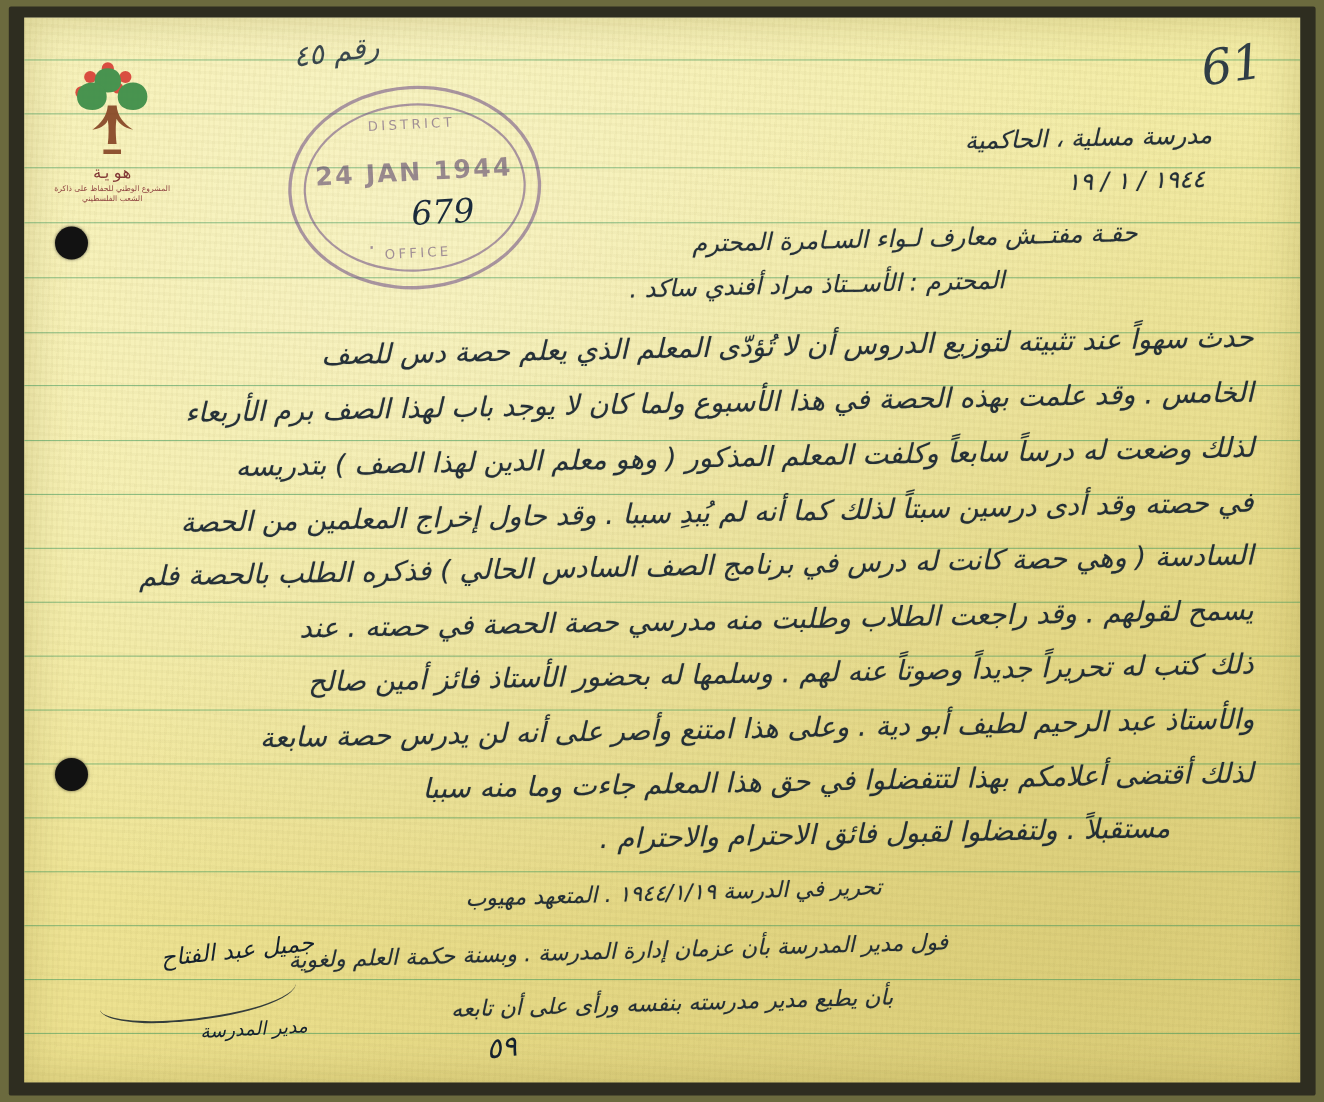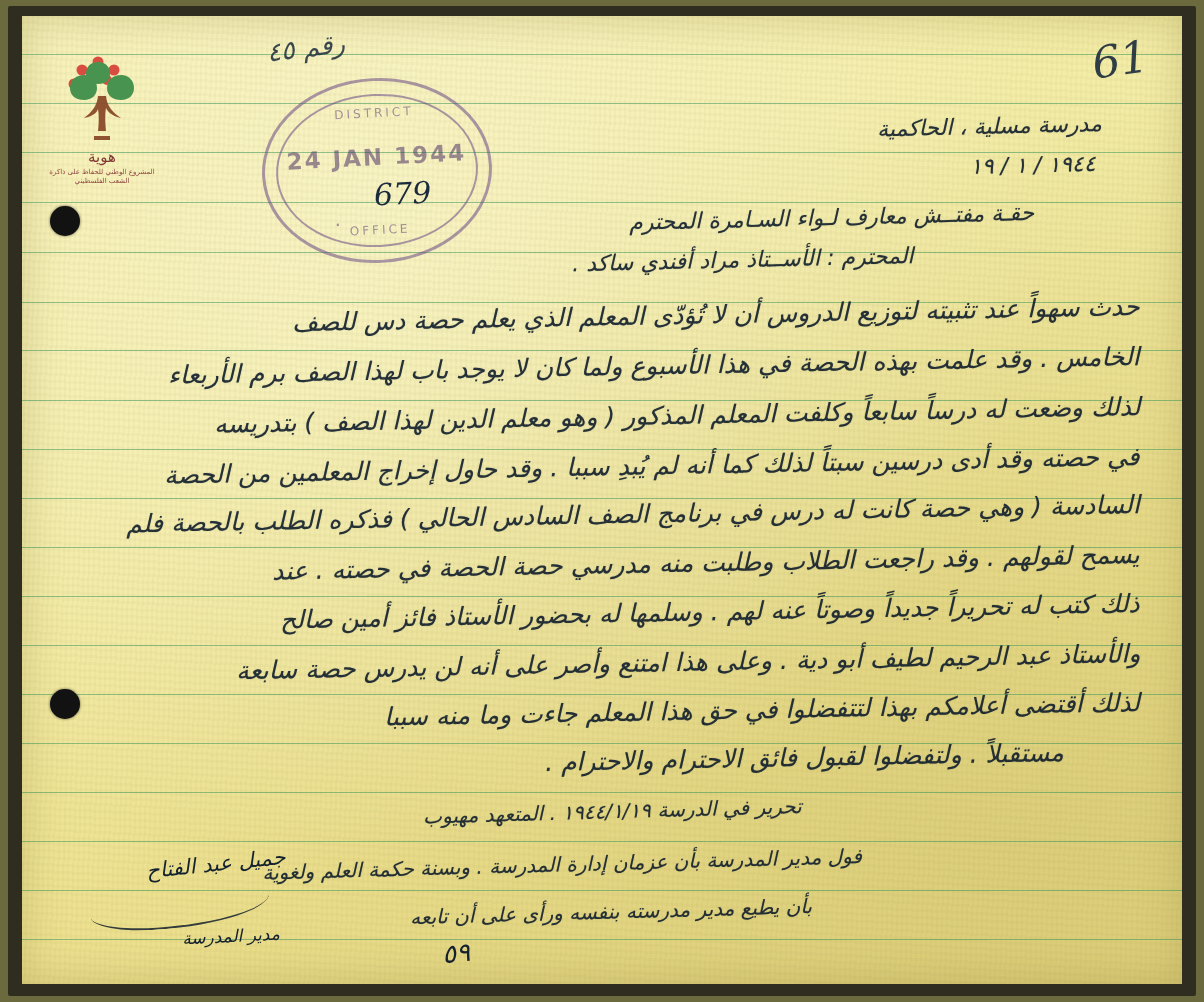--- a/index.html
+++ b/index.html
@@ -223,20 +223,21 @@
   }
   #watermark .wm-name {
     position: absolute;
     left: 0;
     top: 108px;
     width: 112px;
     text-align: center;
     color: #7d2f2f;
     font-size: 15px;
     direction: rtl;
+    font-family: Liberation Mono, monospace;
   }
 
   
   #signature-left {
     position: absolute;
     left: 62px;
     top: 836px;
     width: 210px;
     height: 110px;
     direction: rtl;

